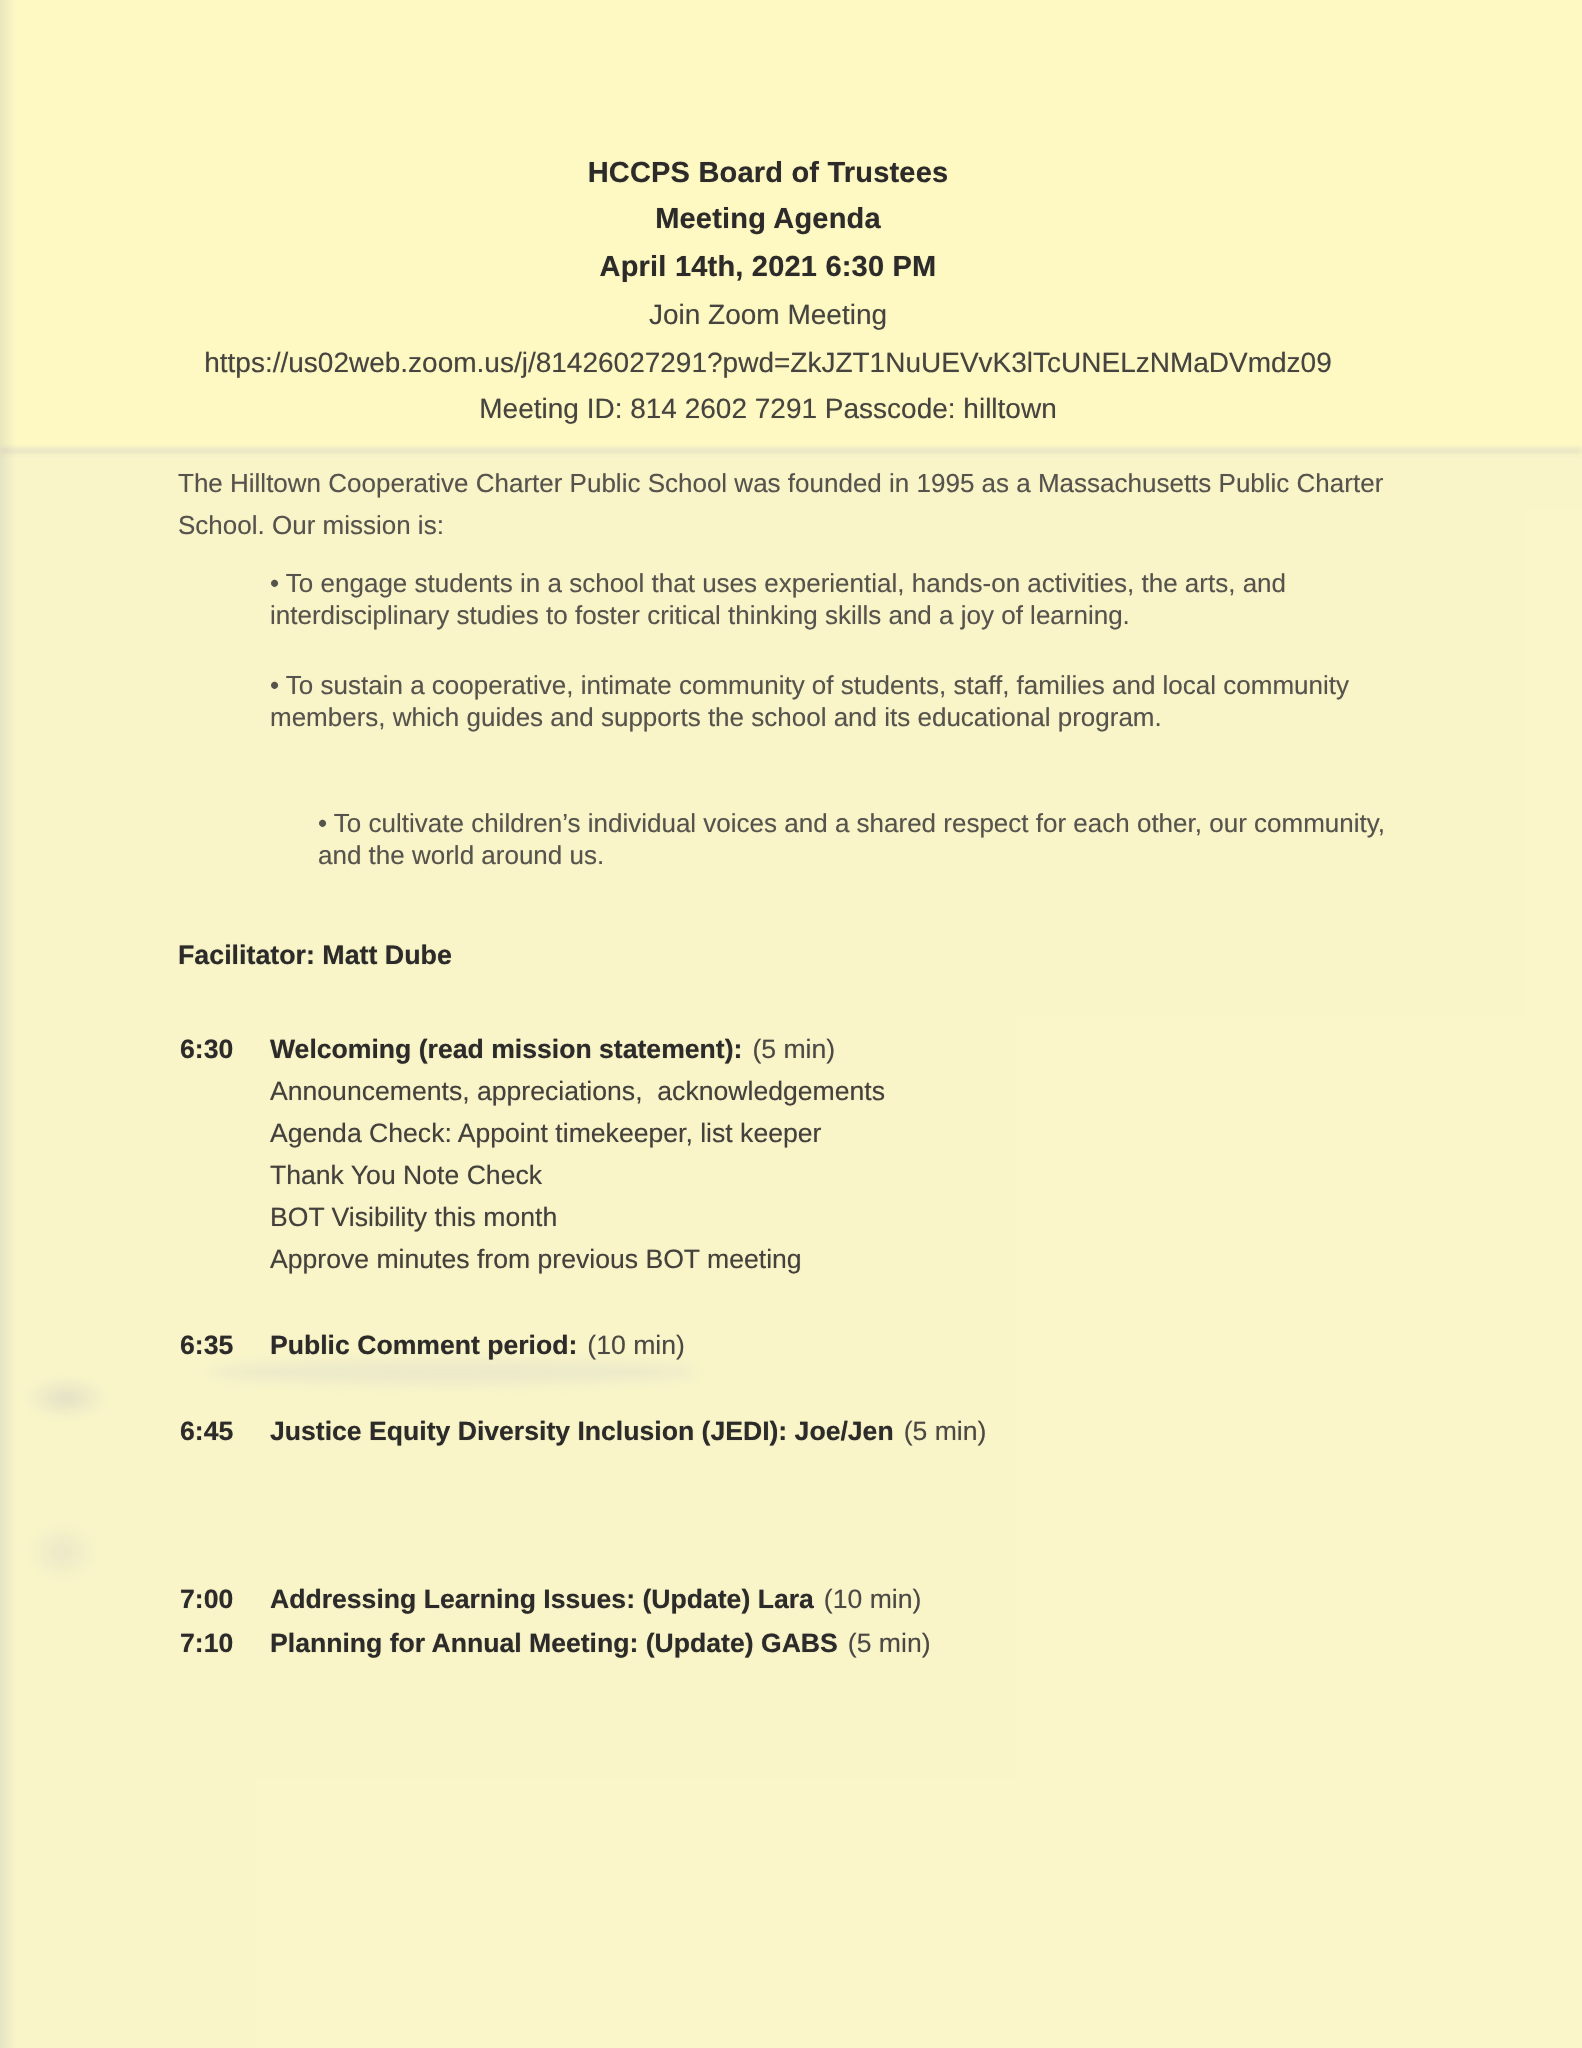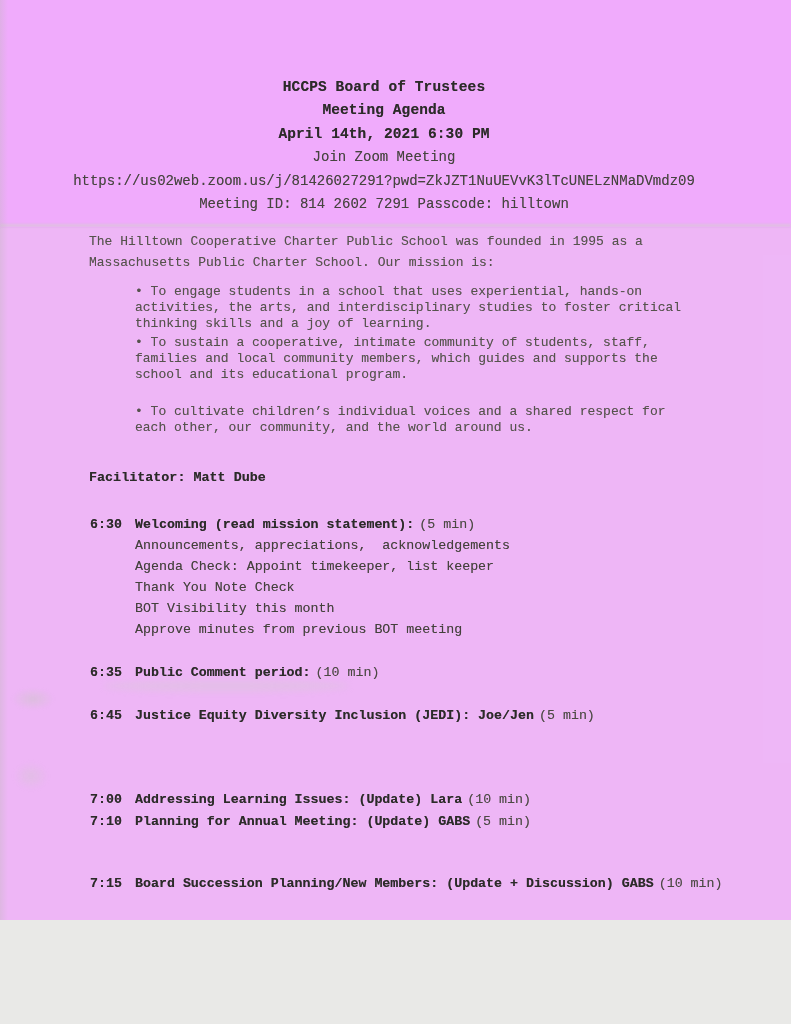--- a/index.html
+++ b/index.html
@@ -1,21 +1,21 @@
 <!DOCTYPE html>
 <html><head>
 <meta charset="utf-8">
 <style>
   html,body{margin:0;padding:0;background:#e9e9e7;}
   .page{
     position:relative;
-    width:791px;height:920px;
+    width:791px;height:1024px;
     margin:0 auto;
-    background:#f0abfc;
-    font-family:Liberation Mono, monospace;
+    background:#fef9c3;
+    font-family:Liberation Sans, sans-serif;
     overflow:hidden;
     -webkit-font-smoothing:antialiased;
   }
   
   .lower-tint{position:absolute;left:0;top:228px;right:0;bottom:0;
     background:rgba(232,232,226,0.20);pointer-events:none;}
   .scan-line{position:absolute;left:0;top:224px;width:100%;height:3px;
     background:rgba(210,210,204,0.55);filter:blur(1.2px);}
   .edge-shade{position:absolute;left:0;top:0;width:8px;height:100%;
     background:linear-gradient(to right,rgba(185,185,180,0.30),rgba(185,185,180,0));}
@@ -36,21 +36,21 @@
     text-shadow:0 0 .4px rgba(70,68,63,.45);}
   
   .intro{position:absolute;top:231px;left:89px;width:606px;
     font-size:13px;line-height:21px;color:#56534d;
     text-shadow:0 0 .4px rgba(86,83,77,.4);}
   .bullet{position:absolute;left:135px;width:552px;
     font-size:13px;line-height:16px;color:#56534d;
     text-shadow:0 0 .4px rgba(86,83,77,.4);}
   .bullet-1{top:284px;}
   .bullet-2{top:335px;}
-  .bullet-3{top:404px;}
+  .bullet-3{top:404px;margin-left:24px;}
   .facilitator{position:absolute;top:470px;left:89px;
     font-size:13.4px;font-weight:700;color:#2c2b29;
     text-shadow:0 0 .4px rgba(44,43,41,.55);}
   
   .agenda-item{position:absolute;left:90px;width:620px;
     font-size:13.3px;line-height:21px;color:#4c4944;}
   .item-0{top:514px;} .item-1{top:662px;} .item-2{top:705px;}
   .item-3{top:747px;} .item-4{top:789px;} .item-5{top:811px;} .item-6{top:873px;}
   .a-row{white-space:nowrap;}
   .a-time{display:inline-block;width:45px;font-weight:700;color:#2c2b29;
@@ -123,19 +123,14 @@
       <span class="a-time">7:00</span><span class="a-title">Addressing Learning Issues: (Update) Lara</span><span class="a-dur">(10 min)</span>
     </div>
   </div>
 
   <div class="agenda-item item-5">
     <div class="a-row">
       <span class="a-time">7:10</span><span class="a-title">Planning for Annual Meeting: (Update) GABS</span><span class="a-dur">(5 min)</span>
     </div>
   </div>
 
-  <div class="agenda-item item-6">
-    <div class="a-row">
-      <span class="a-time">7:15</span><span class="a-title">Board Succession Planning/New Members: (Update + Discussion) GABS</span><span class="a-dur">(10 min)</span>
-    </div>
-  </div>
 
 </div>
 
 </body></html>

